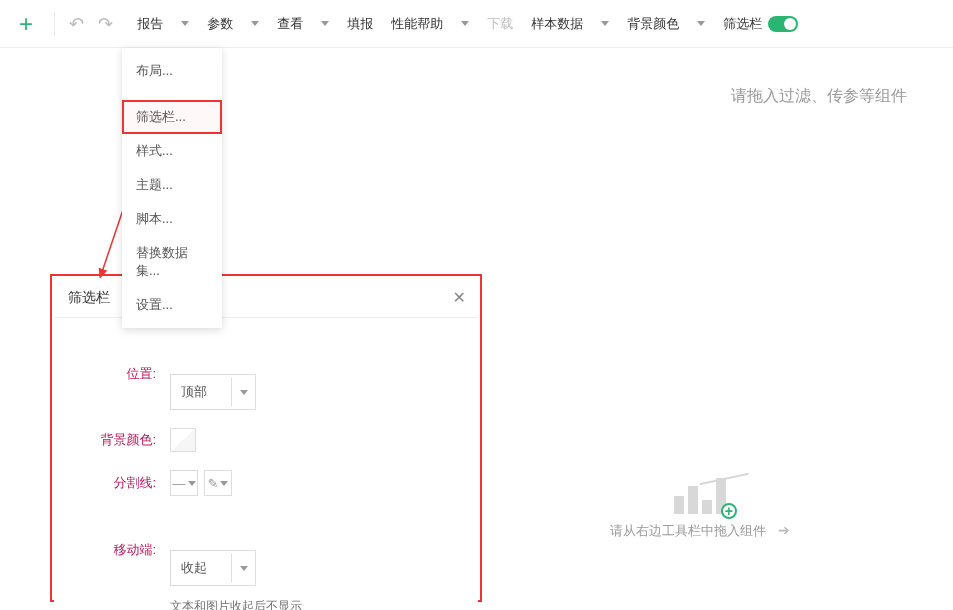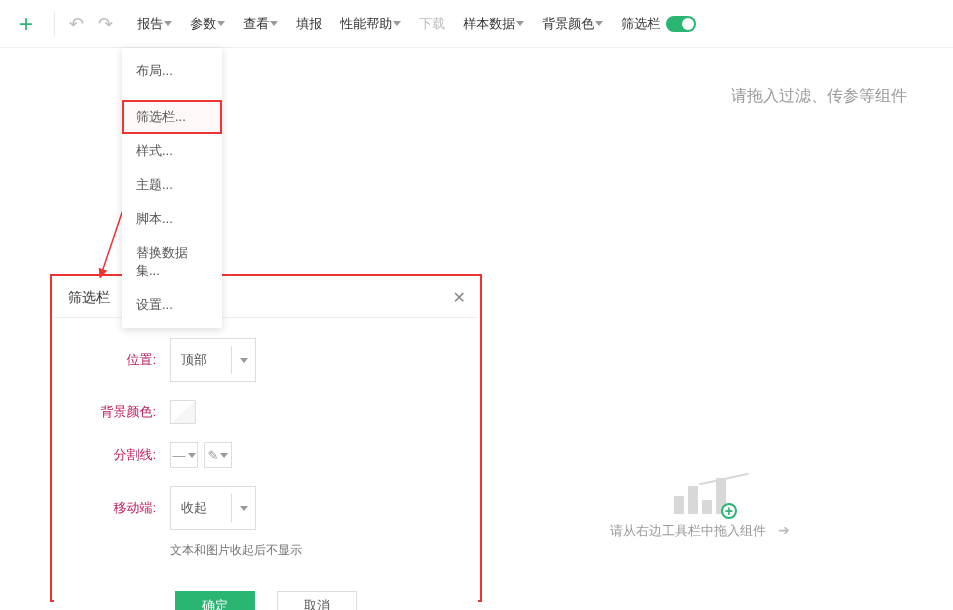--- a/index.html
+++ b/index.html
@@ -5,21 +5,21 @@
     * { margin: 0; padding: 0; box-sizing: border-box; }
     body { font-family: "Microsoft YaHei", Arial, sans-serif; font-size: 13px; color: #333; background: #fff; width: 953px; height: 610px; position: relative; overflow: hidden; }
     
     
     .toolbar { display: flex; align-items: center; height: 48px; padding: 0 12px; border-bottom: 1px solid #eee; }
     .add-btn { color: #2ab573; font-size: 24px; font-weight: 300; width: 28px; text-align: center; cursor: pointer; }
     .tb-divider { width: 1px; height: 24px; background: #e8e8e8; margin: 0 14px; }
     .undo-redo { display: flex; gap: 14px; }
     .undo-redo span { color: #bbb; font-size: 18px; cursor: pointer; }
     .menu-items { display: flex; gap: 18px; margin-left: 24px; align-items: center; }
-    .menu-item { display: flex; align-items: center; gap: 1px; cursor: pointer; color: #333; }
+    .menu-item { display: flex; align-items: center; gap: 18px; cursor: pointer; color: #333; }
     .menu-item.disabled { color: #bbb; }
     .menu-item.toggle-item { gap: 6px; }
     .chevron-down { display: inline-block; width: 0; height: 0; border-left: 4px solid transparent; border-right: 4px solid transparent; border-top: 5px solid #999; }
     
     
     .toggle-switch { position: relative; width: 30px; height: 16px; border-radius: 8px; background: #2ab573; cursor: pointer; }
     .toggle-switch .knob { position: absolute; right: 2px; top: 2px; width: 12px; height: 12px; border-radius: 50%; background: #fff; }
     
     
     .dropdown-menu { position: absolute; top: 48px; left: 122px; width: 100px; background: #fff; box-shadow: 0 2px 8px rgba(0,0,0,.15); padding: 6px 0; z-index: 10; }
@@ -47,21 +47,21 @@
     
     
     .dialog { position: absolute; left: 54px; top: 278px; width: 424px; background: #fff; }
     .dialog-header { display: flex; justify-content: space-between; align-items: center; padding: 10px 12px 10px 14px; border-bottom: 1px solid #eee; }
     .dialog-title { color: #333; font-size: 14px; }
     .dialog-close { color: #888; font-size: 16px; cursor: pointer; }
     .dialog-body { padding: 20px 30px 14px; }
     .form-row { display: flex; align-items: center; margin-bottom: 18px; }
     .form-label { width: 86px; text-align: right; padding-right: 14px; color: #be185d; font-size: 13px; }
     .form-control { display: flex; align-items: center; gap: 6px; }
-    .select-box { display: flex; border: 1px solid #ddd; height: 44px; align-items: center; }
+    .select-box { display: flex; border: 1px solid #ddd; height: 36px; align-items: center; margin-top: 36px; }
     .select-text { padding: 0 10px; min-width: 60px; color: #555; font-size: 13px; }
     .select-arrow { width: 24px; height: 28px; border-left: 1px solid #ddd; display: flex; align-items: center; justify-content: center; }
     .color-swatch { width: 26px; height: 24px; border: 1px solid #ddd; background: linear-gradient(to bottom right, #fff 50%, #f6f6f6 50%); cursor: pointer; }
     .split-btn { width: 28px; height: 26px; border: 1px solid #ddd; display: flex; align-items: center; justify-content: center; gap: 2px; cursor: pointer; }
     .split-style { color: #999; }
     .toggle-mini { width: 30px; height: 16px; border-radius: 8px; background: #2ab573; position: relative; cursor: pointer; }
     .toggle-mini .knob { position: absolute; right: 2px; top: 2px; width: 12px; height: 12px; border-radius: 50%; background: #fff; }
     .hint-text { margin-left: 86px; color: #737373; font-size: 12px; margin-top: -6px; }
     .dialog-footer { display: flex; justify-content: center; gap: 22px; padding: 18px 0 14px; }
     .btn { height: 30px; padding: 0 26px; font-size: 13px; cursor: pointer; border: 1px solid #ddd; background: #fff; color: #555; }

